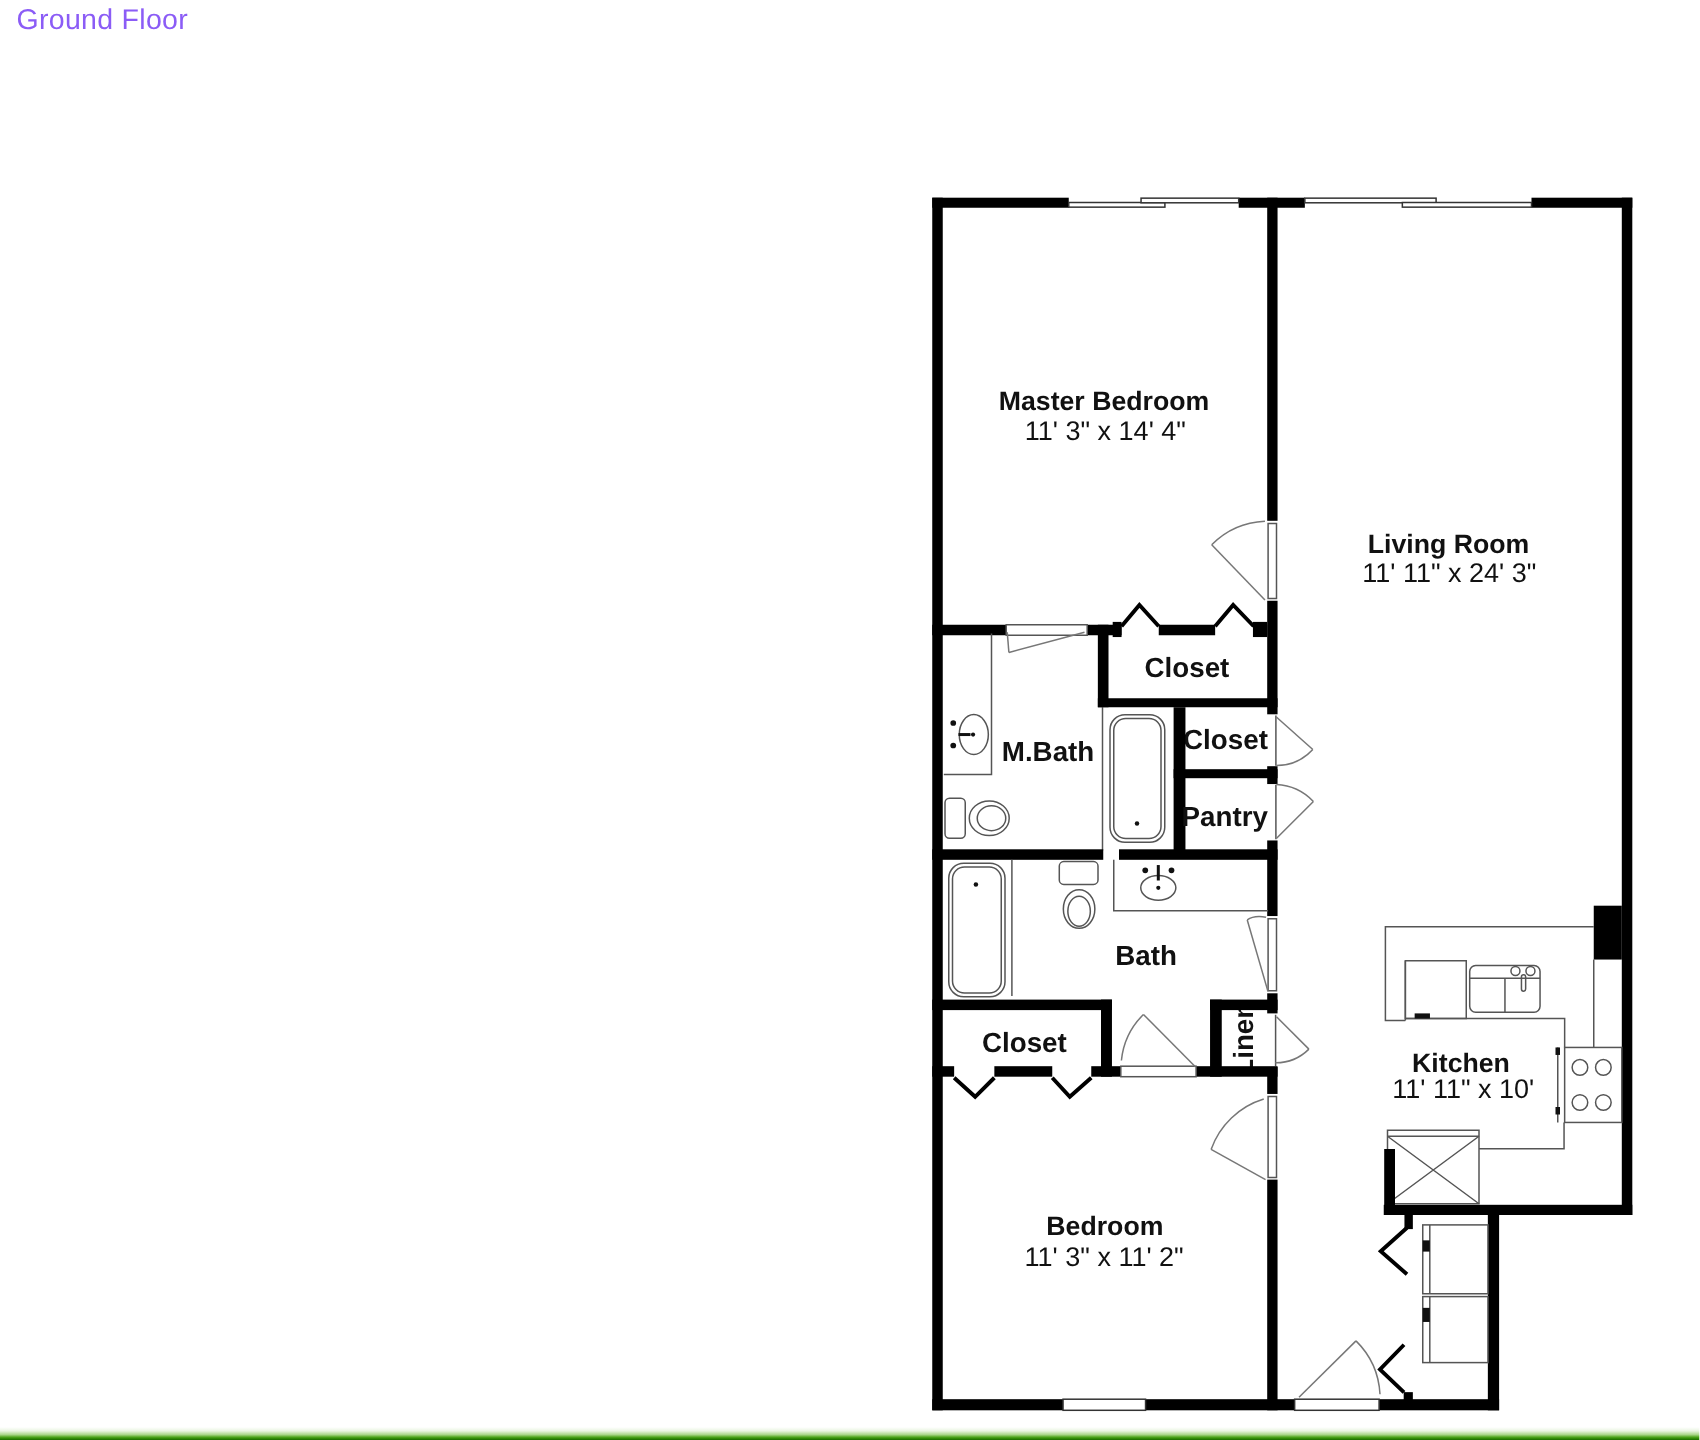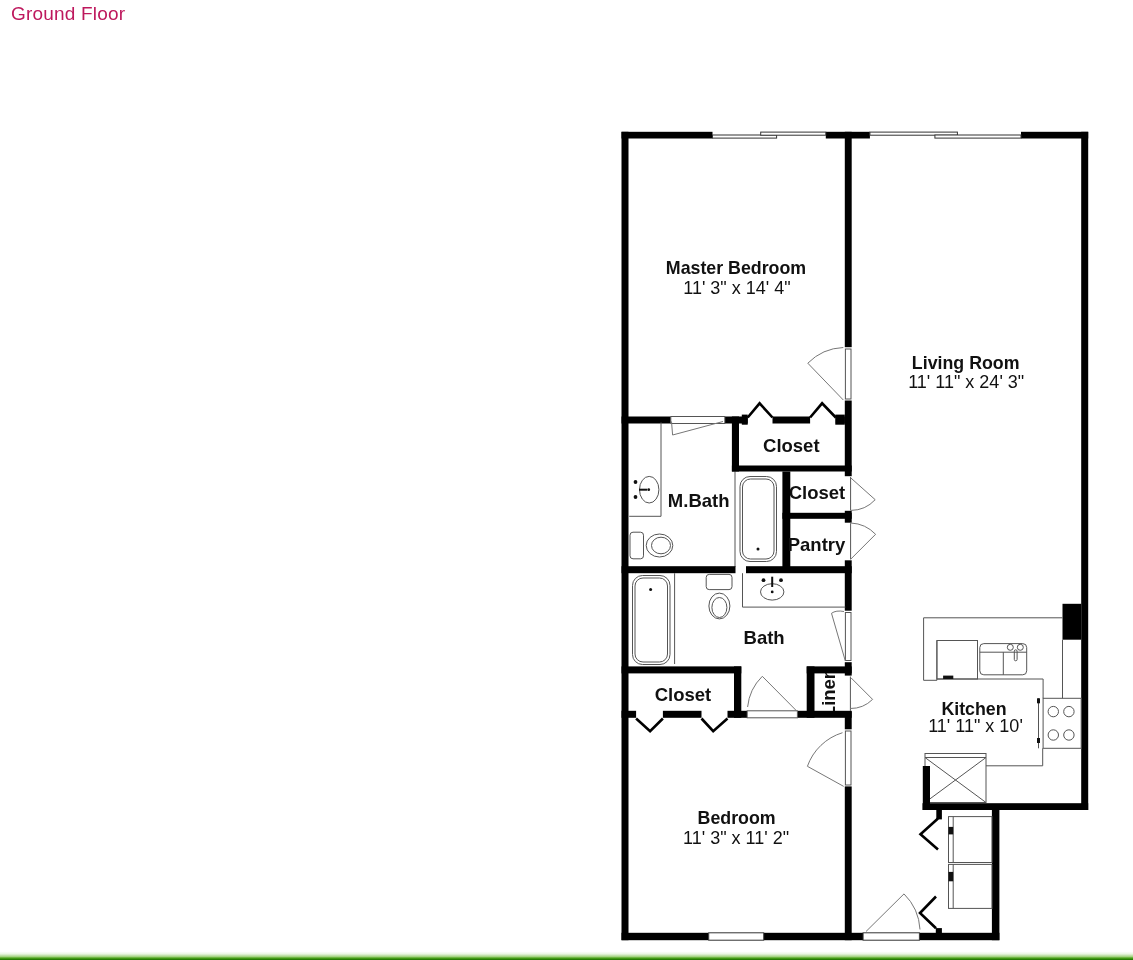--- a/index.html
+++ b/index.html
@@ -1,17 +1,17 @@
 <!DOCTYPE html>
 <html><head>
 <meta charset="utf-8">
 <style>
   html,body{margin:0;padding:0;background:#ffffff;width:1133px;height:960px;overflow:hidden;}
   body{font-family:"Liberation Sans", sans-serif;position:relative;}
-  .gf{position:absolute;left:11px;top:3px;font-size:19px;color:#be185d;letter-spacing:0.2px;}
+  .gf{position:absolute;left:11px;top:3px;font-size:19px;color:#8b5cf6;letter-spacing:0.2px;}
   svg{position:absolute;left:0;top:0;}
   .roomname{font-family:"Liberation Sans",sans-serif;font-weight:bold;font-size:17.8px;fill:#111;text-anchor:middle;}
   .dims{font-family:"Liberation Sans",sans-serif;font-size:18px;fill:#111;text-anchor:middle;}
   .small{font-family:"Liberation Sans",sans-serif;font-weight:bold;font-size:18.5px;fill:#111;text-anchor:middle;}
   .wall{fill:#000000;stroke:none;}
   .fix{fill:none;stroke:#555;stroke-width:1;}
   .fixw{fill:#ffffff;stroke:#555;stroke-width:1;}
   .door{fill:none;stroke:#777;stroke-width:1;}
   .win{fill:#ffffff;stroke:#333;stroke-width:1;}
   .thick{fill:none;stroke:#000;stroke-width:2.6;}

